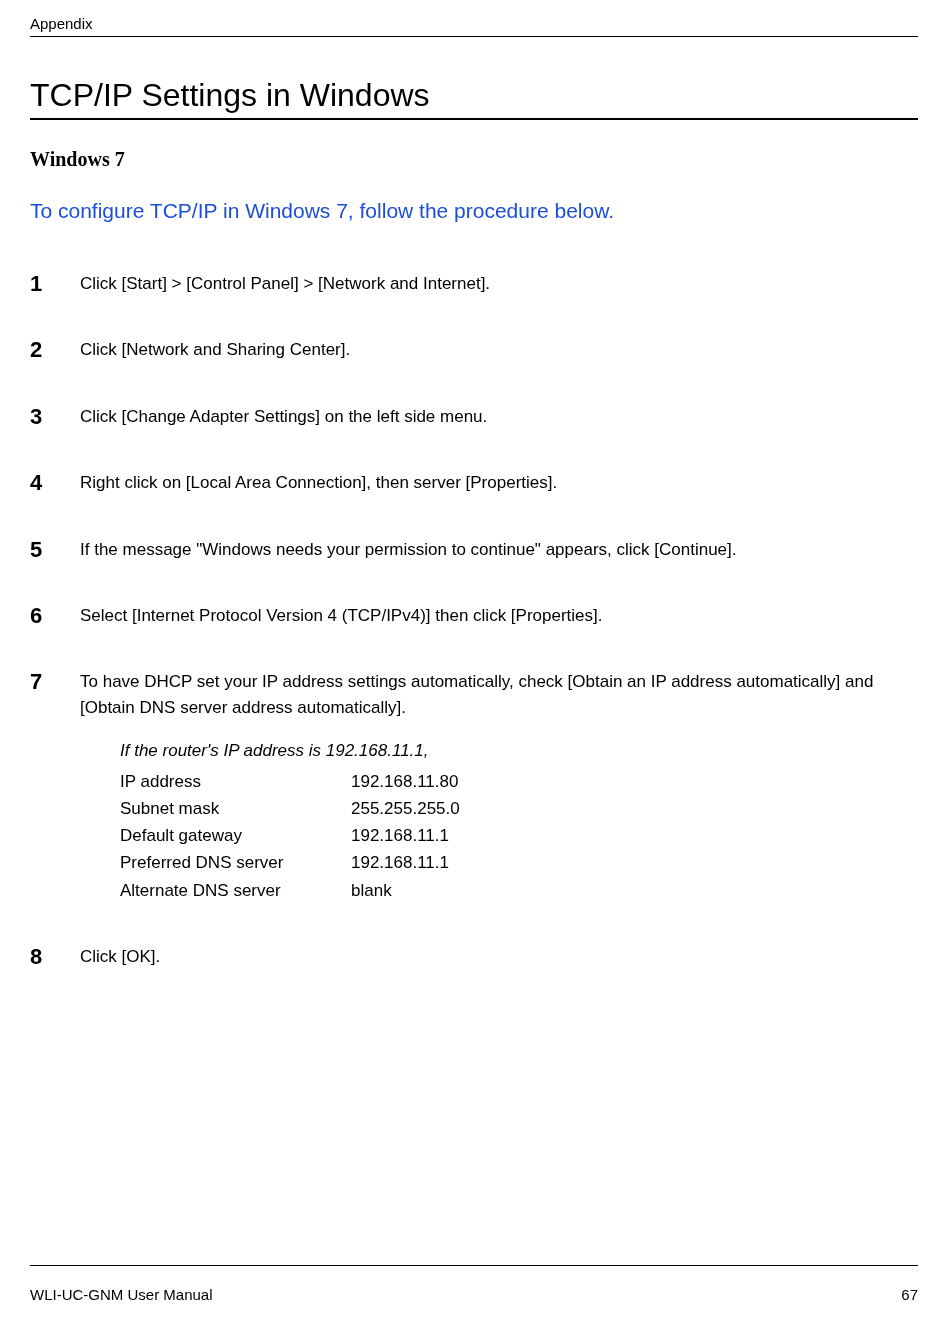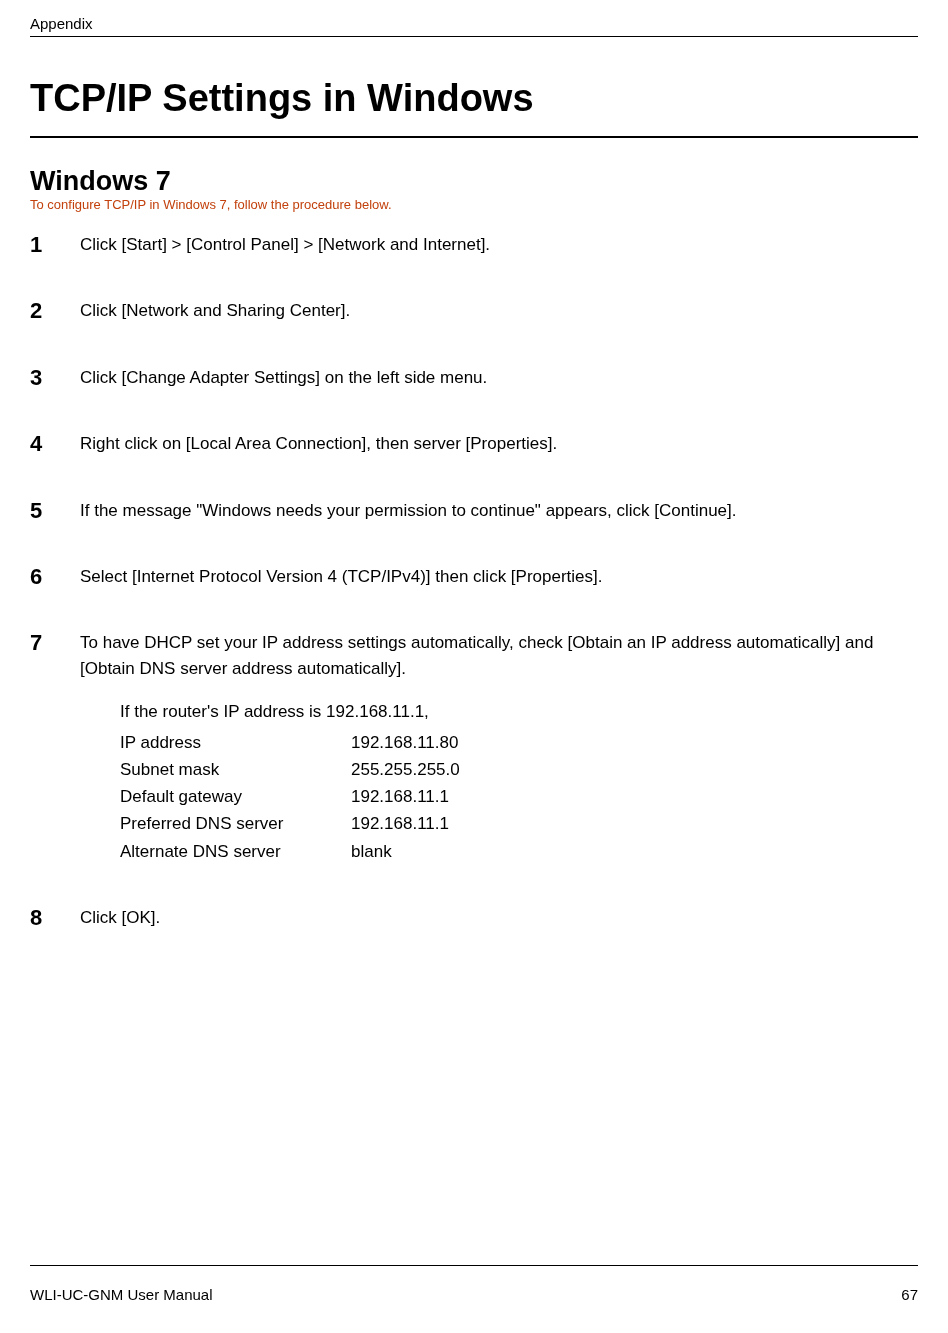--- a/index.html
+++ b/index.html
@@ -24,36 +24,38 @@
       border-bottom: 1px solid #000;
       padding-bottom: 3px;
       margin-bottom: 40px;
     }
     .header-text {
       font-size: 15px;
       color: #000;
       margin-top: 8px;
     }
     .main-title {
-      font-size: 38px;
-      font-weight: bold;
+      font-size: 32px;
+      font-weight: normal;
       color: #000;
       border-bottom: 2px solid #000;
-      padding-bottom: 16px;
+      padding-bottom: 4px;
       margin-bottom: 28px;
     }
     .sub-title {
-      font-size: 27px;
+      font-size: 20px;
       font-weight: bold;
       color: #000;
+      margin-bottom: 28px;
+      font-family: Liberation Serif, serif;
     }
     .intro-text {
-      font-size: 13px;
-      color: #c2410c;
-      margin-bottom: 20px;
+      font-size: 21px;
+      color: #1d4ed8;
+      margin-bottom: 48px;
     }
     .step {
       display: flex;
       margin-bottom: 40px;
       align-items: flex-start;
     }
     .step-number {
       font-size: 22px;
       font-weight: bold;
       color: #000;
@@ -67,20 +69,21 @@
       line-height: 1.5;
       flex: 1;
     }
     .step-content p {
       margin-bottom: 18px;
     }
     .example-intro {
       margin-left: 40px;
       font-size: 17px;
       margin-bottom: 4px;
+      font-style: italic;
     }
     .example-table {
       margin-left: 40px;
       font-size: 17px;
     }
     .example-row {
       display: flex;
       line-height: 1.6;
       gap: 16px;
     }

